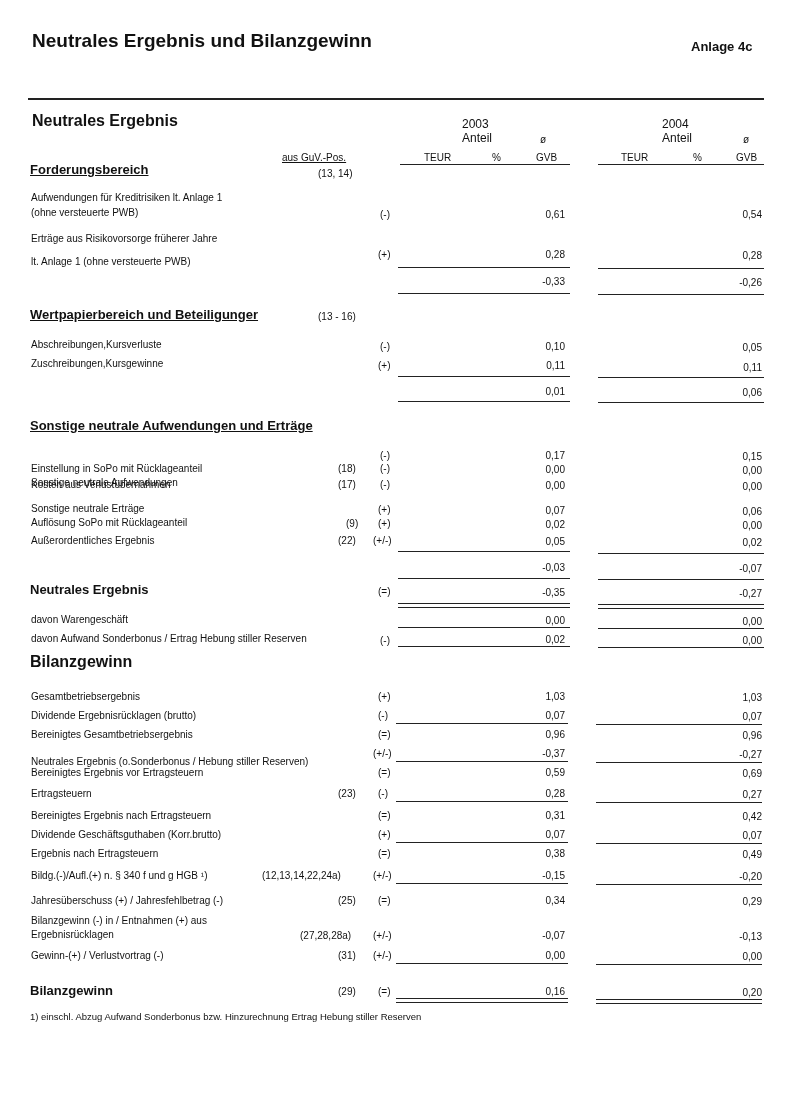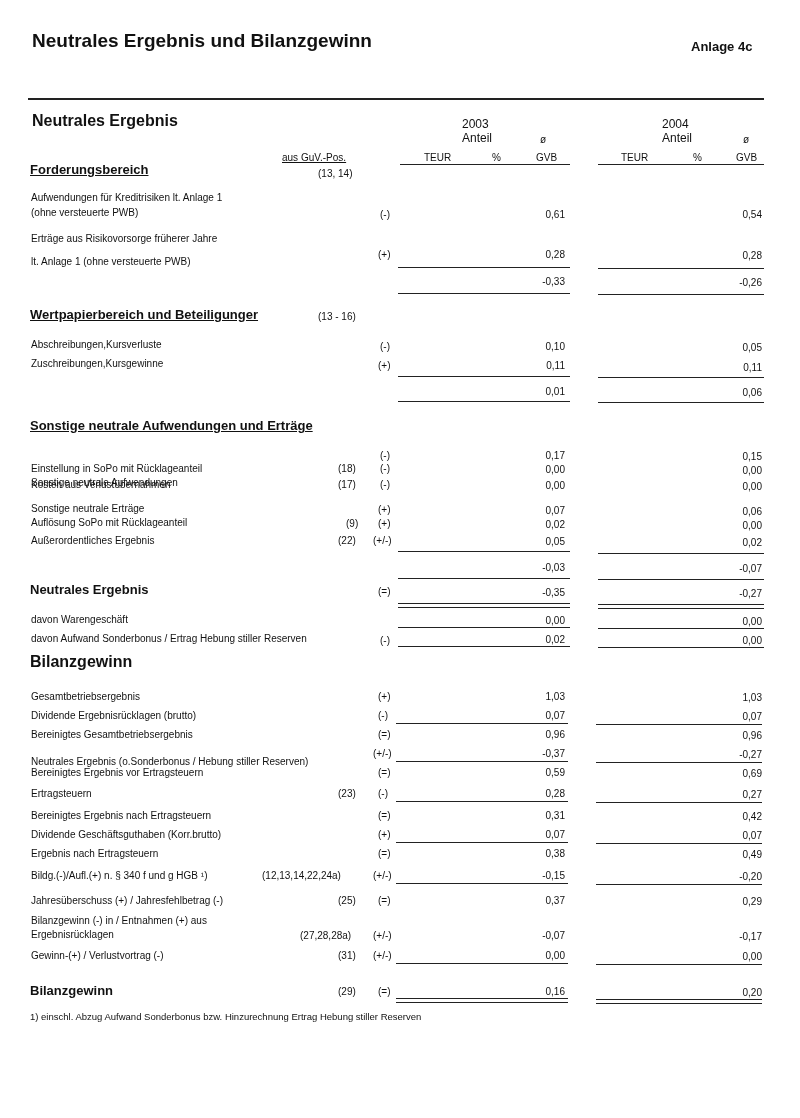--- a/index.html
+++ b/index.html
@@ -195,28 +195,28 @@
     <div class="abs lbl" style="left:31px;top:870px;">Bildg.(-)/Aufl.(+) n. § 340 f und g HGB   ¹)</div>
     <div class="abs small" style="left:262px;top:870px;">(12,13,14,22,24a)</div>
     <div class="abs small" style="left:373px;top:870px;">(+/-)</div>
     <div class="abs num" style="left:505px;top:870px;">-0,15</div>
     <div class="abs num" style="left:702px;top:871px;">-0,20</div>
     <div class="rule" style="left:396px;top:883px;width:172px;"></div>
     <div class="rule" style="left:596px;top:884px;width:166px;"></div>
     <div class="abs lbl" style="left:31px;top:895px;">Jahresüberschuss (+) / Jahresfehlbetrag (-)</div>
     <div class="abs small" style="left:338px;top:895px;">(25)</div>
     <div class="abs small" style="left:378px;top:895px;">(=)</div>
-    <div class="abs num" style="left:505px;top:895px;">0,37</div>
+    <div class="abs num" style="left:505px;top:895px;">0,34</div>
     <div class="abs num" style="left:702px;top:896px;">0,29</div>
     <div class="abs lbl" style="left:31px;top:915px;">Bilanzgewinn (-) in / Entnahmen (+) aus</div>
     <div class="abs lbl" style="left:31px;top:929px;">Ergebnisrücklagen</div>
     <div class="abs small" style="left:300px;top:930px;">(27,28,28a)</div>
     <div class="abs small" style="left:373px;top:930px;">(+/-)</div>
     <div class="abs num" style="left:505px;top:930px;">-0,07</div>
-    <div class="abs num" style="left:702px;top:931px;">-0,17</div>
+    <div class="abs num" style="left:702px;top:931px;">-0,13</div>
     <div class="abs lbl" style="left:31px;top:950px;">Gewinn-(+) / Verlustvortrag (-)</div>
     <div class="abs small" style="left:338px;top:950px;">(31)</div>
     <div class="abs small" style="left:373px;top:950px;">(+/-)</div>
     <div class="abs num" style="left:505px;top:950px;">0,00</div>
     <div class="abs num" style="left:702px;top:951px;">0,00</div>
     <div class="rule" style="left:396px;top:963px;width:172px;"></div>
     <div class="rule" style="left:596px;top:964px;width:166px;"></div>
   </div>
 
 <div class="abs" style="left:30px;top:983px;font-size:13px;font-weight:bold;">Bilanzgewinn</div>

